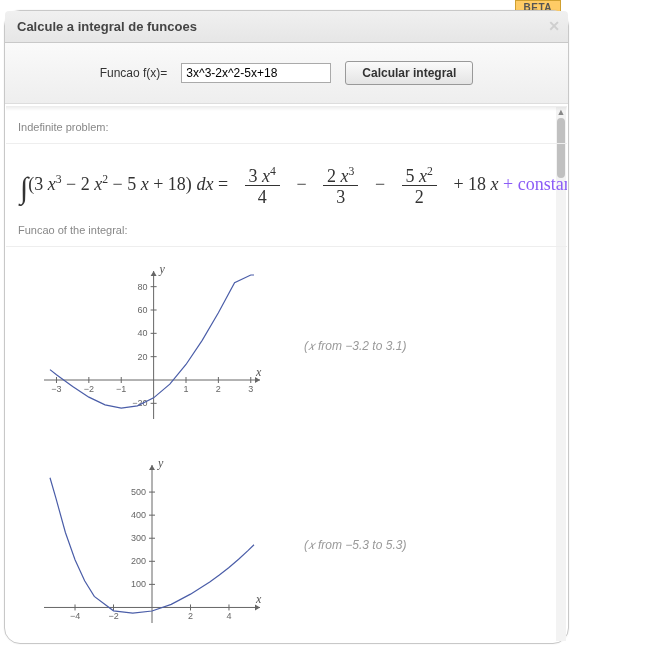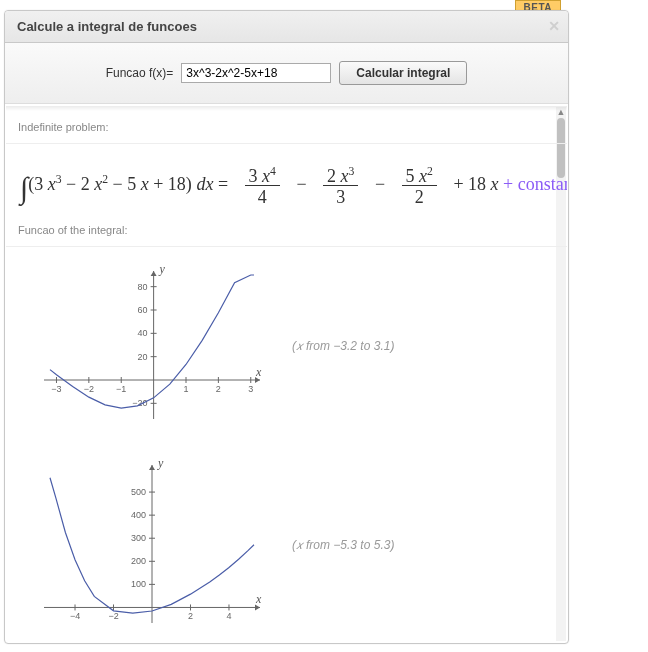--- a/index.html
+++ b/index.html
@@ -1,39 +1,39 @@
 <!DOCTYPE html>
 <html><head>
 <meta charset="utf-8">
 <style>
 html,body{margin:0;padding:0;font-family:Arial,Helvetica,sans-serif;background:#fff}
 .wrap{width:573px;height:652px;position:relative;padding-top:10px;box-sizing:border-box}
 .beta{position:absolute;top:0;right:12px;background:#ffcc66;color:#555;font-size:10px;font-weight:bold;padding:1px 8px;border:1px solid #d0a030;border-bottom:none;letter-spacing:.5px}
-.panel{margin:0 4px;border:1px solid #c8c8c8;border-radius:4px;height:632px;position:relative;background:#fff;box-shadow:0 0 0 1px rgba(0,0,0,.02)}
+.panel{margin:0 4px;border:1px solid #c8c8c8;border-radius:16px;height:632px;position:relative;background:#fff;box-shadow:0 0 0 1px rgba(0,0,0,.02)}
 .titlebar{background:linear-gradient(#f0f0f0,#e6e6e6);border-bottom:1px solid #c8c8c8;border-radius:4px 4px 0 0;padding:8px 12px;font-size:13px;font-weight:bold;color:#444;position:relative}
 .close{position:absolute;right:8px;top:7px;color:#cfcfcf;font-size:14px;cursor:default}
-.toolbar{padding:18px 0;border-bottom:1px solid #ddd;display:flex;align-items:center;justify-content:center;gap:8px;font-size:12px;color:#333;background:linear-gradient(#fafafa,#eee)}
+.toolbar{padding:18px 0;border-bottom:1px solid #ddd;display:flex;align-items:center;justify-content:center;gap:14px;font-size:12px;color:#333;background:linear-gradient(#fafafa,#eee)}
 .toolbar input{font-size:12px;padding:2px 4px;border:1px solid #aaa;width:140px}
 .btn{font-size:12px;padding:4px 16px;background:linear-gradient(#fafafa,#e4e4e4);border:1px solid #999;border-radius:3px;color:#333;font-weight:bold;cursor:pointer}
 .scroll{position:absolute;top:95px;bottom:1px;left:1px;right:1px;overflow:hidden}
 .scrollshade-top{height:5px;background:linear-gradient(rgba(0,0,0,.08),transparent)}
 .sechead{font-size:11px;color:#888;padding:10px 12px;border-bottom:1px solid #eee}
 .resultbox{padding:22px 14px 8px;position:relative}
 .formula{font-family:'Times New Roman',serif;font-size:18px;color:#333;white-space:nowrap}
 .integral{font-size:30px;vertical-align:-8px}
 .frac{display:inline-block;text-align:center;vertical-align:middle;margin:0 12px;line-height:1}
 .frac .n{display:block;border-bottom:1px solid #333;padding:0 4px}
 .frac .d{display:block;padding-top:2px}
 .sup{font-size:.65em;vertical-align:super}
 .const{color:#8b5cf6}
 .steplink{position:absolute;right:14px;bottom:6px;color:#d46a1e;font-size:11px}
 .steplink::after{content:"  »"}
 .plotarea{padding:6px 14px}
 .plotrow{display:flex;align-items:center;margin:8px 0 24px}
-.plotlabel{color:#999;font-size:12px;font-style:italic;margin-left:22px}
+.plotlabel{color:#999;font-size:12px;font-style:italic;margin-left:34px}
 svg .axis{stroke:#666;stroke-width:1}
 svg .curve{stroke:#4a5da8;stroke-width:1.2;fill:none}
 .yaxlbl,.xaxlbl{font-style:italic;fill:#555;font-family:'Times New Roman',serif;font-size:12px}
 .sb-track{position:absolute;top:96px;right:2px;bottom:2px;width:10px;background:#f3f3f3}
 .sb-thumb{background:#c0c0c0;border-radius:5px;width:8px;margin:1px}
 .sb-arrow{color:#888;font-size:9px;text-align:center;height:10px}
 </style>
 </head>
 <body>
 

